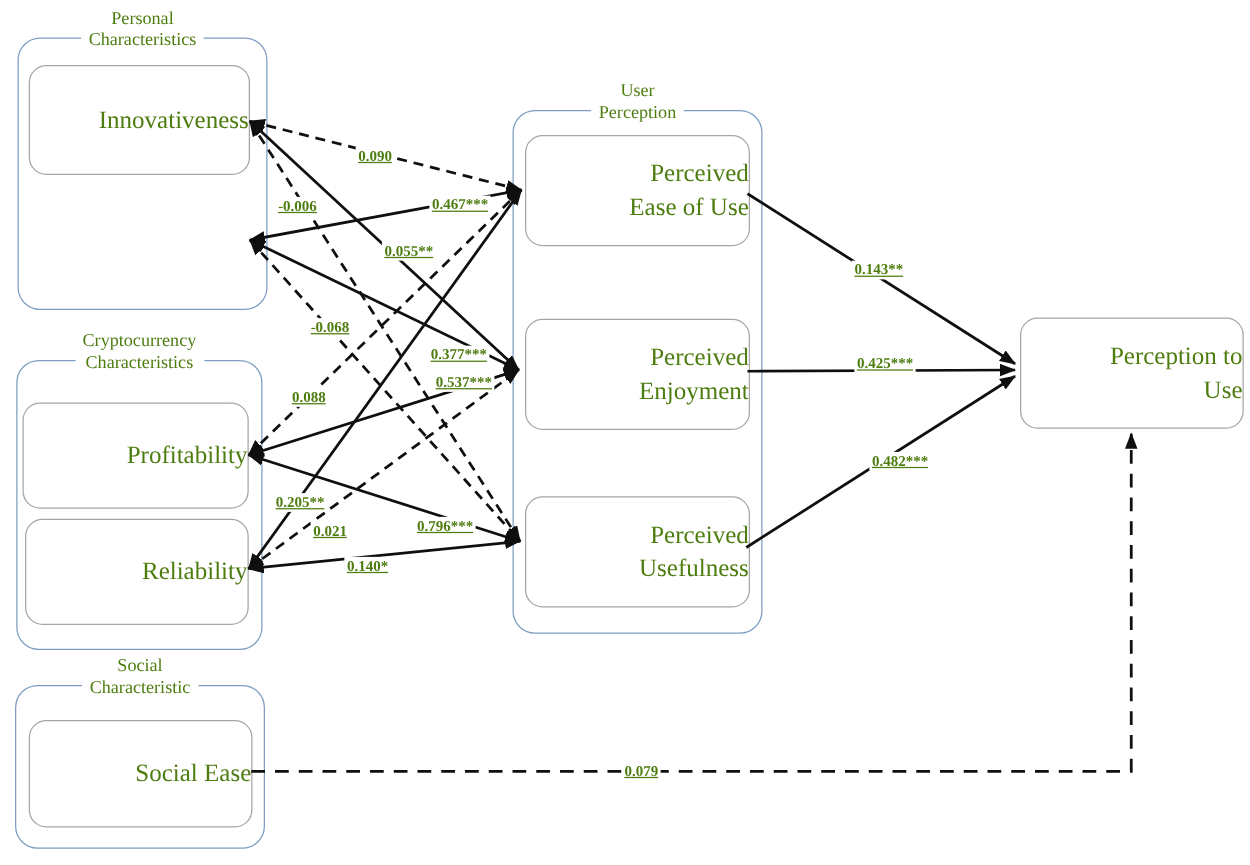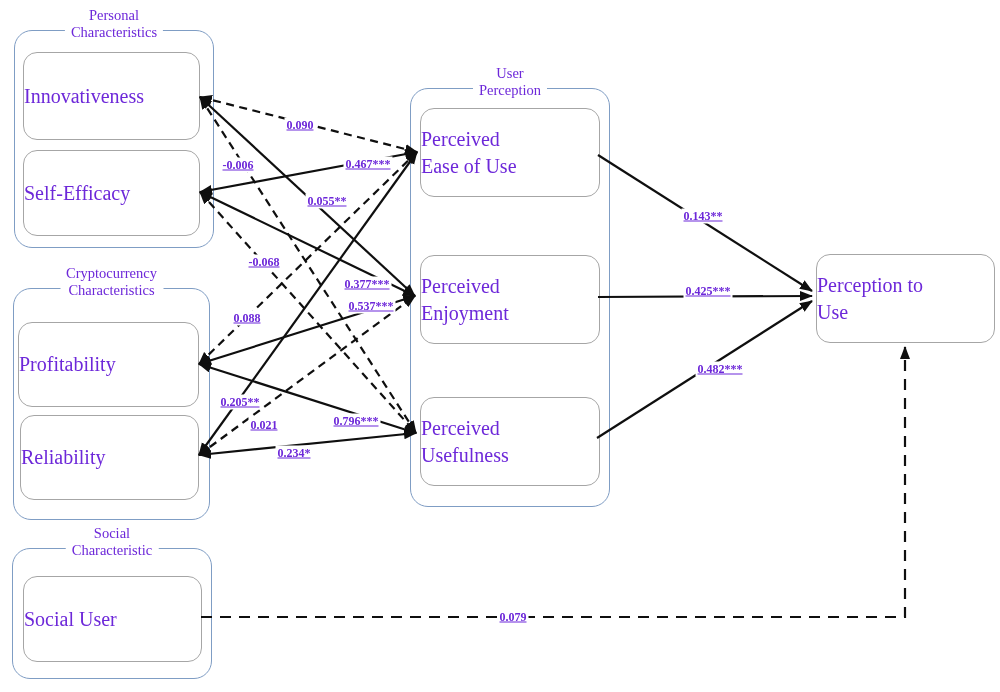--- a/index.html
+++ b/index.html
@@ -1,23 +1,23 @@
 <!DOCTYPE html>
 <html><head>
 <meta charset="utf-8">
 <style>
   html,body{margin:0;padding:0;background:#fff;}
   #canvas{position:relative;width:1000px;height:692px;background:#ffffff;overflow:hidden;
-          font-family:"Liberation Serif","DejaVu Serif",serif;color:#6d28d9;}
+          font-family:"Liberation Serif","DejaVu Serif",serif;color:#4d7c0f;}
   .group{position:absolute;border:1.6px solid #7f9dc4;border-radius:18px;background:transparent;}
   .group-label{position:absolute;left:50%;top:-24px;transform:translateX(-50%);
                background:#fff;padding:0 6px;text-align:center;font-size:14.5px;line-height:17px;white-space:nowrap;}
   .group-label span{display:block;}
   .node{position:absolute;background:#fff;border:1.5px solid #a6a6a6;border-radius:14px;
-        display:flex;flex-direction:column;align-items:flex-start;justify-content:center;
+        display:flex;flex-direction:column;align-items:flex-end;justify-content:center;
         font-size:20px;line-height:27px;text-align:center;}
   #edges{position:absolute;left:0;top:0;}
   .e{stroke:#0f0f0f;stroke-width:2.2;fill:none;}
   .dashed{stroke-dasharray:8 5.5;}
   .dashed2{stroke-dasharray:11 8;}
   .coef{position:absolute;transform:translate(-50%,-50%);font-weight:bold;font-size:12px;
         background:#fff;padding:0 2px;white-space:nowrap;text-decoration:underline;}
 </style>
 </head>
 <body>
@@ -49,34 +49,31 @@
     <div class="group-label">
       <span>User</span>
       <span>Perception</span>
     </div>
   </div>
 
   <div class="node" style="left:23px;top:52px;width:175px;height:86px">
     <span>Innovativeness</span>
   </div>
 
-  <div class="node" style="left:23px;top:150px;width:175px;height:84px">
-    <span>Self-Efficacy</span>
-  </div>
 
   <div class="node" style="left:18px;top:322px;width:179px;height:83px">
     <span>Profitability</span>
   </div>
 
   <div class="node" style="left:20px;top:415px;width:177px;height:83px">
     <span>Reliability</span>
   </div>
 
   <div class="node" style="left:23px;top:576px;width:177px;height:84px">
-    <span>Social User</span>
+    <span>Social Ease</span>
   </div>
 
   <div class="node" style="left:420px;top:108px;width:178px;height:87px">
     <span>Perceived</span>
     <span>Ease of Use</span>
   </div>
 
   <div class="node" style="left:420px;top:255px;width:178px;height:87px">
     <span>Perceived</span>
     <span>Enjoyment</span>
@@ -129,19 +126,19 @@
   <span class="coef" style="left:327px;top:201px">0.055**</span>
   <span class="coef" style="left:238px;top:165px">-0.006</span>
   <span class="coef" style="left:368px;top:164px">0.467***</span>
   <span class="coef" style="left:367px;top:284px">0.377***</span>
   <span class="coef" style="left:264px;top:262px">-0.068</span>
   <span class="coef" style="left:247px;top:318px">0.088</span>
   <span class="coef" style="left:371px;top:306px">0.537***</span>
   <span class="coef" style="left:356px;top:421px">0.796***</span>
   <span class="coef" style="left:240px;top:402px">0.205**</span>
   <span class="coef" style="left:264px;top:425px">0.021</span>
-  <span class="coef" style="left:294px;top:453px">0.234*</span>
+  <span class="coef" style="left:294px;top:453px">0.140*</span>
   <span class="coef" style="left:703px;top:216px">0.143**</span>
   <span class="coef" style="left:708px;top:291px">0.425***</span>
   <span class="coef" style="left:720px;top:369px">0.482***</span>
   <span class="coef" style="left:513px;top:617px">0.079</span>
 
 </div>
 
 </body></html>

